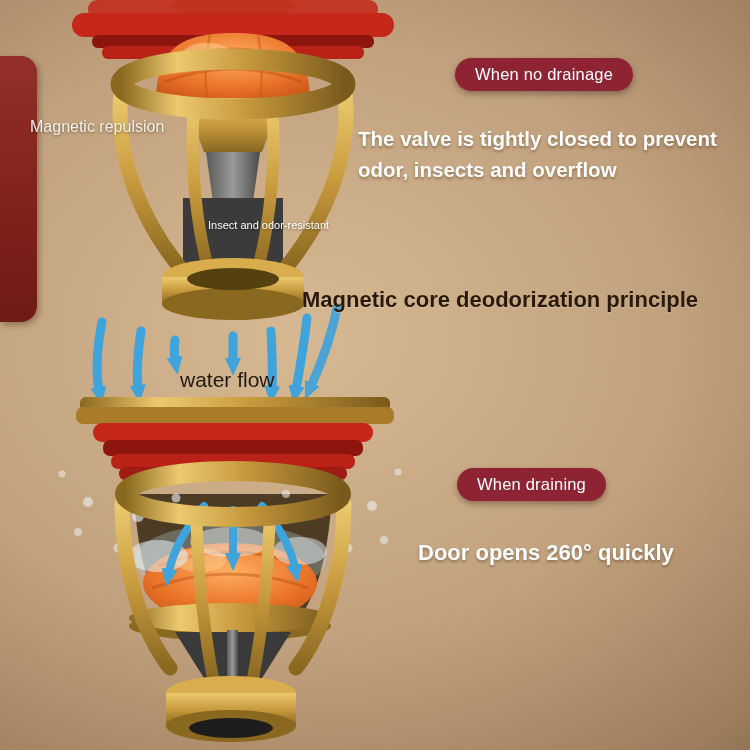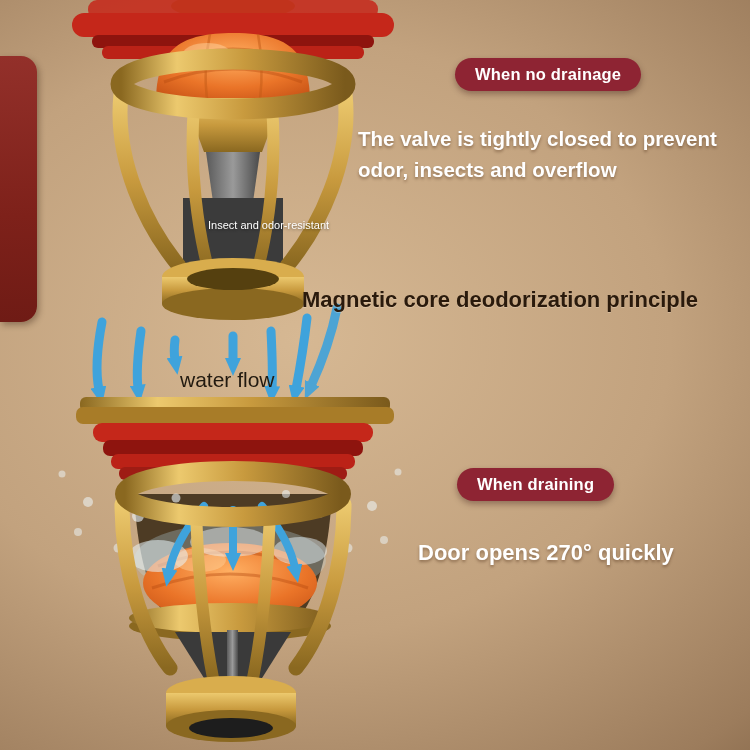--- a/index.html
+++ b/index.html
@@ -13,21 +13,21 @@
   .scene{position:absolute;left:0;top:0;width:750px;height:750px;z-index:1}
   .red-tab{
     position:absolute;left:0;top:56px;width:37px;height:266px;z-index:2;
     border-radius:0 16px 16px 0;
     background:linear-gradient(180deg,#93302a 0%,#7e211a 60%,#6f1b15 100%);
     box-shadow:2px 3px 6px rgba(40,20,10,.35);
   }
   .txt{position:absolute;z-index:3}
   .badge{
     position:absolute;z-index:3;display:flex;align-items:center;justify-content:center;
-    background:var(--badge-background,#8e2433);color:#fff;font-weight:700;font-size:16.5px;
+    background:var(--badge-background,#8e2433);color:#fff;font-weight:400;font-size:16.5px;
     border-radius:18px;padding:7px 20px;letter-spacing:.2px;
     box-shadow:0 3px 6px rgba(40,10,10,.35);
   }
   .badge-top{left:455px;top:58px}
   .badge-bottom{left:457px;top:468px}
   .lbl{color:#f5efe8;font-size:16px;text-shadow:0 1px 3px rgba(0,0,0,.45)}
   .lbl-magnetic{left:30px;top:118px}
   .lbl-insect{left:208px;top:219px;font-size:11px;color:#fff}
   .lbl-water{left:180px;top:368px;color:#221a10;text-shadow:none;font-size:21px}
   .desc{color:#fff;font-weight:700;font-size:20.5px;line-height:1.5;
@@ -171,32 +171,33 @@
         <ellipse cx="231" cy="693" rx="65" ry="17" fill="#d9ad4d"></ellipse>
         <rect x="166" y="693" width="130" height="33" fill="url(#goldV)"></rect>
         <ellipse cx="231" cy="726" rx="65" ry="16" fill="#8a6820"></ellipse>
         <ellipse cx="231" cy="728" rx="42" ry="10" fill="#1d1d1d"></ellipse>
       </g>
     </g>
   </svg>
 
   <div class="red-tab"></div>
 
+  <div class="txt lbl lbl-magnetic">Magnetic repulsion</div>
 
   <div class="badge badge-top">
     <span>When no drainage</span>
   </div>
 
   <div class="txt desc desc-top">The valve is tightly closed to prevent odor, insects and overflow</div>
 
   <div class="txt lbl lbl-insect">Insect and odor-resistant</div>
 
   <div class="txt title">Magnetic core deodorization principle</div>
 
   <div class="txt lbl lbl-water">water flow</div>
 
   <div class="badge badge-bottom">
     <span>When draining</span>
   </div>
 
-  <div class="txt desc desc-bottom">Door opens 270° quickly</div>
+  <div class="txt desc desc-bottom">Door opens 260° quickly</div>
 
 </div>
 
 </body></html>

